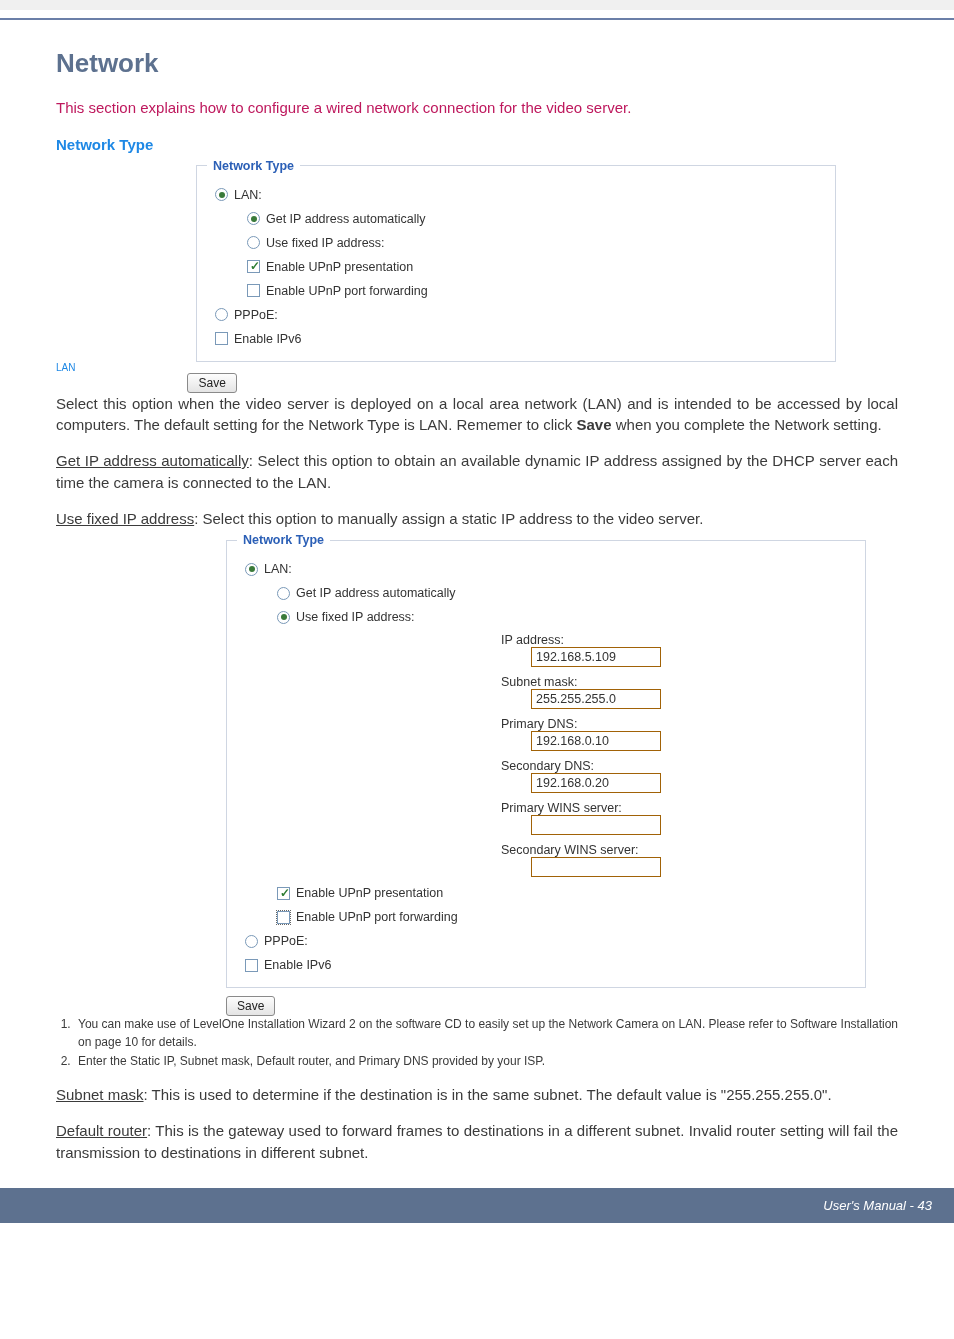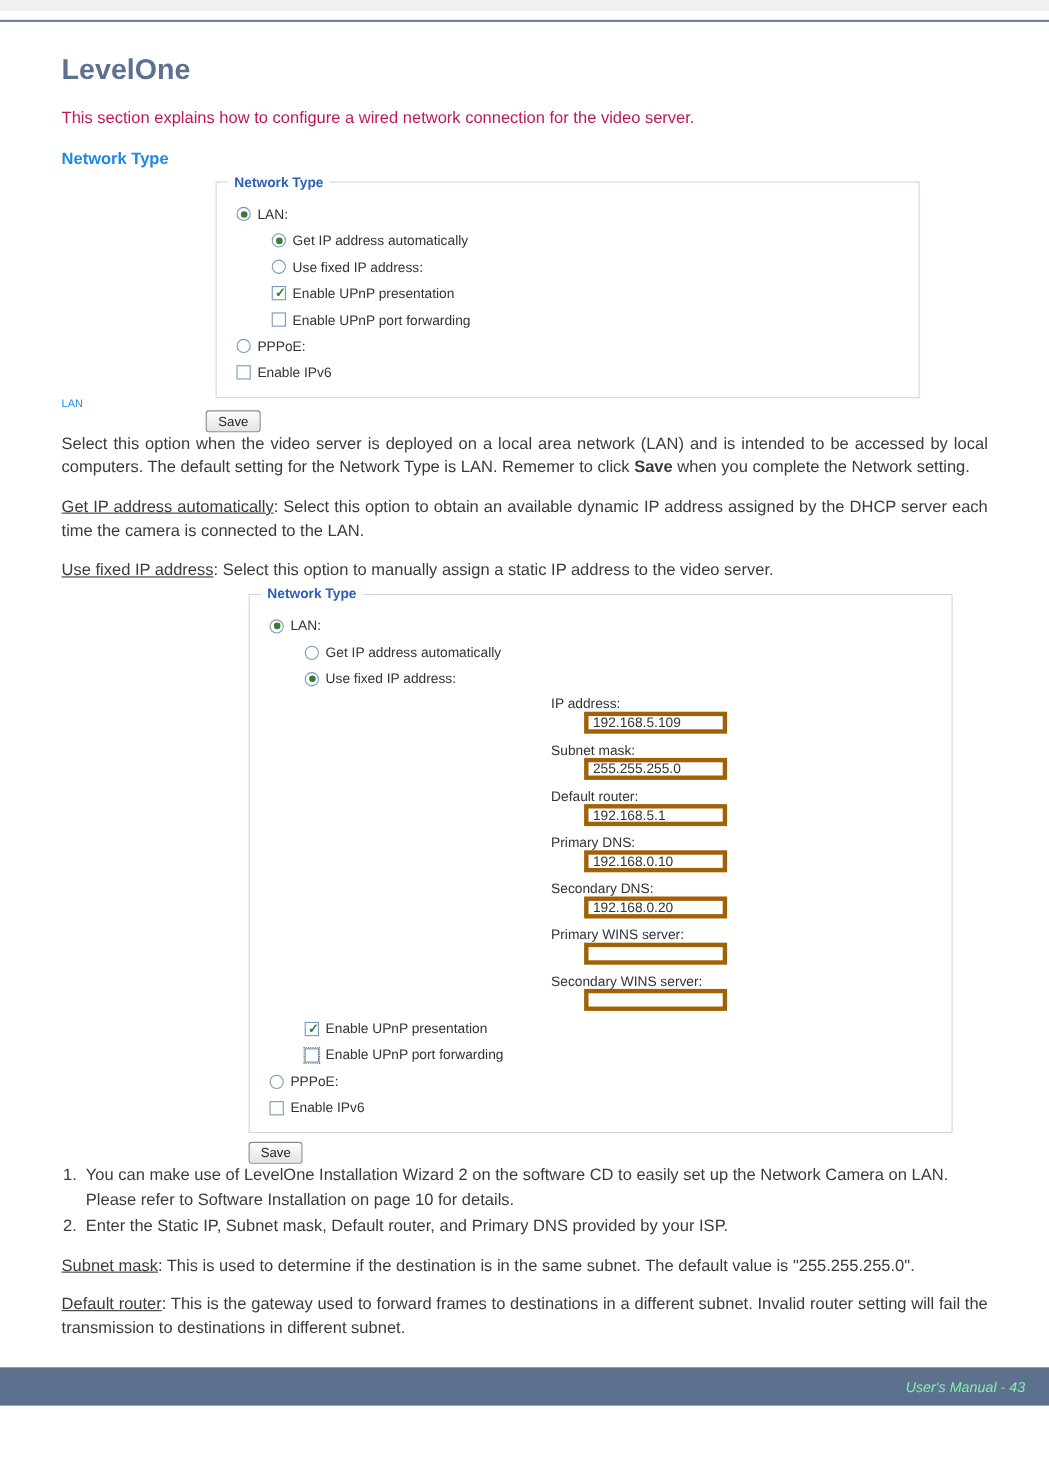--- a/index.html
+++ b/index.html
@@ -66,53 +66,53 @@
     border-radius:50%; top:2.5px; left:2.5px;
   }
   .checkbox.selected::after {
     content:""; position:absolute; left:2px; top:-2px; font-size:12px;
     color:#2e7d32; font-weight:bold;
   }
   .checkbox.selected::after { content:"✓"; }
   .frow { display:flex; align-items:center; padding: 4px 0 4px 100px; flex-direction: column; }
   .frow .flabel { width: 190px; font-size: 12.5px; color:#333; }
   .frow .finput {
-    border: 4px solid #a16207; height: 20px; width: 130px;
+    border: 1px solid #a16207; height: 20px; width: 130px;
     font-size: 12.5px; padding: 2px 4px; background: #fff; color:#333;
   }
   .save-btn {
     display:inline-block; border:1px solid #8a8a8a; border-radius:3px;
     background: linear-gradient(#fdfdfd,#e4e4e4);
     font-size:12px; padding: 2px 10px; margin: 8px 0 0 0; color:#222;
   }
   .body-text {
     font-size: 15px; line-height: 1.45; color:#3b3b3b;
     text-align: justify; margin-bottom: 14px;
   }
   .body-text u { text-decoration: underline; }
   .body-text b { font-weight: bold; }
   .panel2-wrap { margin-left: 170px; }
-  ol.small-list { list-style: decimal; margin-left: 18px; font-size: 15px;
+  ol.small-list { list-style: decimal; margin-left: 18px; font-size: 12px;
     line-height:1.45; color:#3b3b3b; margin-bottom:14px; }
   ol.small-list li { margin-bottom: 2px; padding-left: 4px; }
   .footer-bar {
-    background: #5d718f; color:#86efac; font-style: italic;
+    background: #5d718f; color:#ffffff; font-style: italic;
     font-size: 13px; text-align: right; padding: 10px 22px;
     margin-top: 24px;
   }
 </style>
 </head>
 <body>
 
 <div class="top-bar"></div>
 <div class="divider-line"></div>
 
 <div class="page-content">
 
-  <h1 class="section-title">LevelOne</h1>
+  <h1 class="section-title">Network</h1>
 
   <p class="intro-text">This section explains how to configure a wired network connection for the video server.</p>
 
   <div class="sub-heading">Network Type</div>
 
   <div class="panel-wrap">
     <fieldset class="panel">
       <legend>Network Type</legend>
 
       <div class="row-line">
@@ -184,24 +184,20 @@
 
       <div class="frow">
         <span class="flabel">IP address:</span>
         <input class="finput" value="192.168.5.109" style="">
       </div>
       <div class="frow">
         <span class="flabel">Subnet mask:</span>
         <input class="finput" value="255.255.255.0" style="">
       </div>
       <div class="frow">
-        <span class="flabel">Default router:</span>
-        <input class="finput" value="192.168.5.1" style="">
-      </div>
-      <div class="frow">
         <span class="flabel">Primary DNS:</span>
         <input class="finput" value="192.168.0.10" style="">
       </div>
       <div class="frow">
         <span class="flabel">Secondary DNS:</span>
         <input class="finput" value="192.168.0.20" style="">
       </div>
       <div class="frow">
         <span class="flabel">Primary WINS server:</span>
         <input class="finput" value="" style="">

